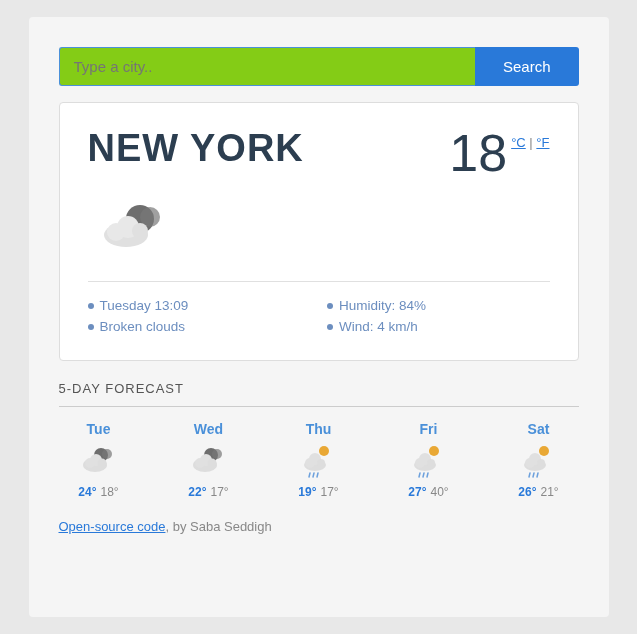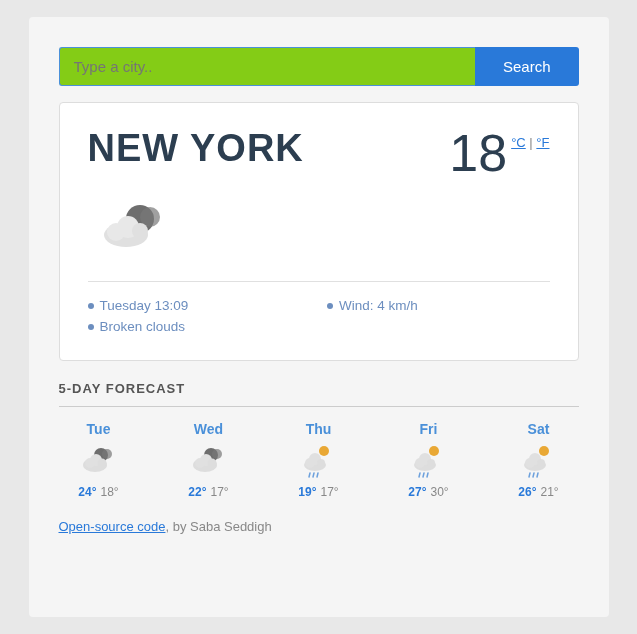--- a/index.html
+++ b/index.html
@@ -119,21 +119,21 @@
       width: 6px;
       height: 6px;
       border-radius: 50%;
       background: #6c8ebf;
       flex-shrink: 0;
     }
 
     .forecast-section { margin-bottom: 20px; }
     .forecast-title {
       font-size: 13px;
-      font-weight: 700;
+      font-weight: 400;
       color: #555;
       letter-spacing: 1px;
       margin-bottom: 10px;
       text-transform: uppercase;
     }
     .forecast-divider {
       border: none;
       border-top: 1px solid #ccc;
       margin-bottom: 14px;
     }
@@ -218,20 +218,24 @@
           <span>Tuesday 13:09</span>
         </div>
         <div class="detail-item">
           <div class="detail-dot"></div>
           <span>Broken clouds</span>
         </div>
       </div>
       <div class="details-col">
         <div class="detail-item">
           <div class="detail-dot"></div>
+          <span>Humidity: 84%</span>
+        </div>
+        <div class="detail-item">
+          <div class="detail-dot"></div>
           <span>Wind: 4 km/h</span>
         </div>
       </div>
     </div>
   </div>
 
   <div class="forecast-section">
     <div class="forecast-title">5-DAY FORECAST</div>
     <hr class="forecast-divider">
     <div class="forecast-days" id="forecast-days-container">
@@ -289,21 +293,21 @@
         <ellipse cx="14" cy="22" rx="11" ry="6" fill="#ddd"></ellipse>
         <circle cx="9" cy="20" r="5" fill="#e0e0e0"></circle>
         <circle cx="14" cy="16" r="6" fill="#e0e0e0"></circle>
         <circle cx="20" cy="20" r="4" fill="#ddd"></circle>
         <line x1="9" y1="30" x2="8" y2="34" stroke="#6ca0dc" stroke-width="1.5" stroke-linecap="round"></line>
         <line x1="13" y1="30" x2="12" y2="34" stroke="#6ca0dc" stroke-width="1.5" stroke-linecap="round"></line>
         <line x1="17" y1="30" x2="16" y2="34" stroke="#6ca0dc" stroke-width="1.5" stroke-linecap="round"></line>
       </svg>
           <div class="day-temps">
             <span class="day-high">27°</span>
-            <span class="day-low">30°</span>
+            <span class="day-low">40°</span>
           </div>
         </div>
         <div class="forecast-day">
           <div class="day-label">Sat</div>
           <svg width="36" height="36" viewBox="0 0 36 36">
         <circle cx="23" cy="8" r="5" fill="#e8a020" opacity="0.9"></circle>
         <ellipse cx="14" cy="22" rx="11" ry="6" fill="#ddd"></ellipse>
         <circle cx="9" cy="20" r="5" fill="#e0e0e0"></circle>
         <circle cx="14" cy="16" r="6" fill="#e0e0e0"></circle>
         <circle cx="20" cy="20" r="4" fill="#ddd"></circle>

